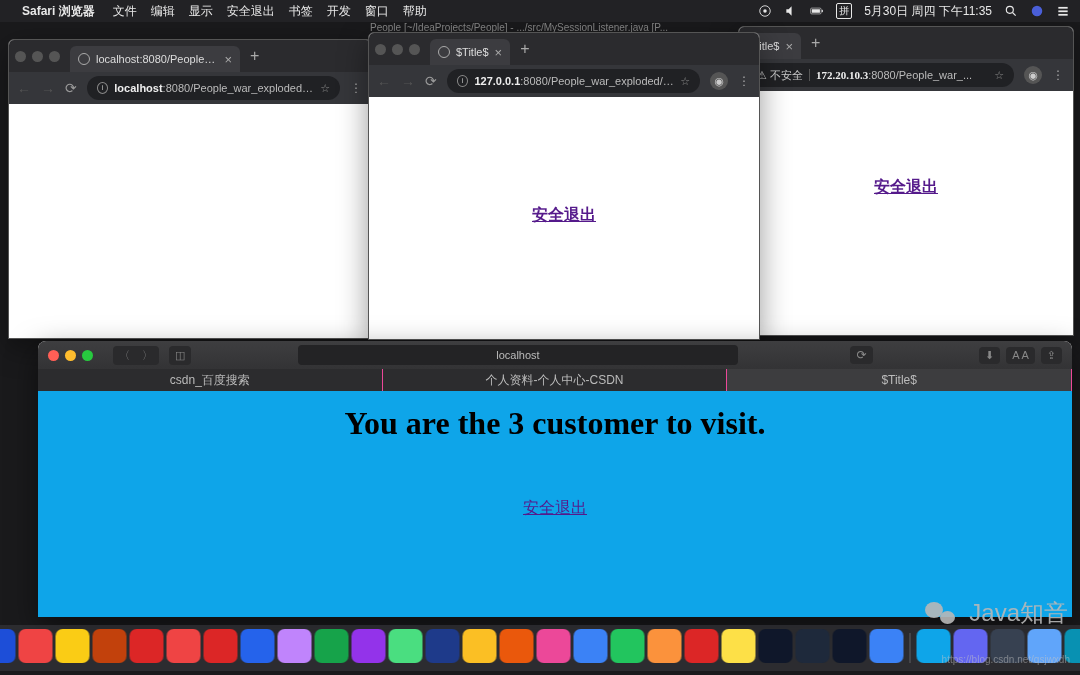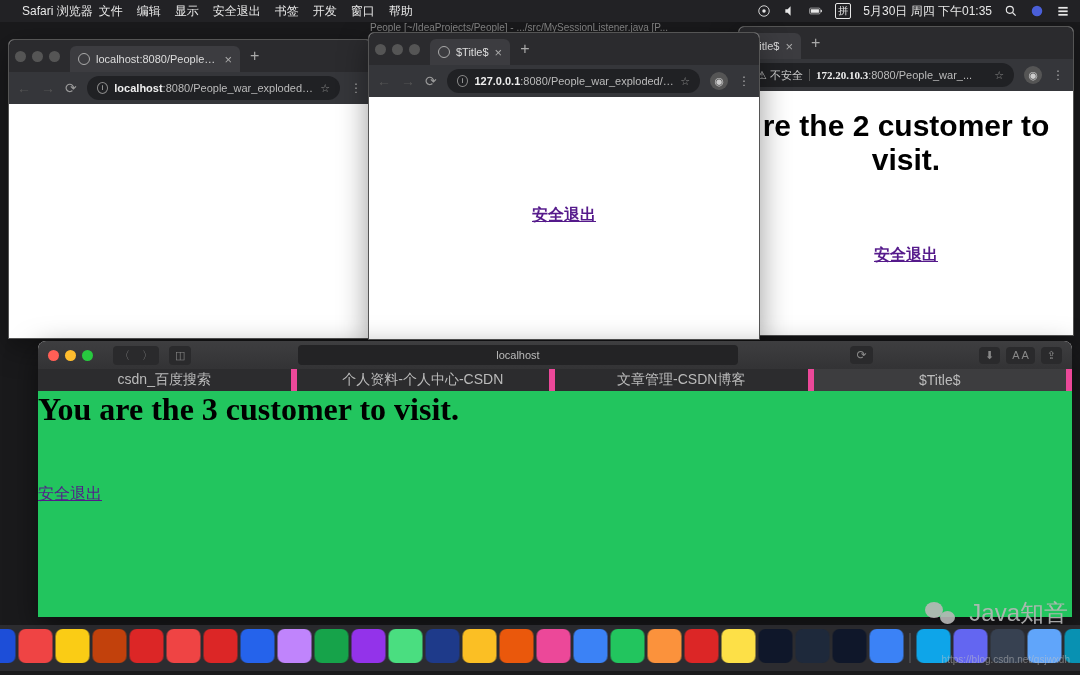--- a/index.html
+++ b/index.html
@@ -1,21 +1,21 @@
 <!DOCTYPE html>
 <html><head>
 <meta charset="utf-8">
 <style>
 * { margin: 0; padding: 0; box-sizing: border-box; font-family: -apple-system, "Helvetica Neue", Arial, sans-serif; }
 body { width: 1080px; height: 675px; background: #1a1a1c; overflow: hidden; position: relative; }
 
 
 .menubar { height: 22px; background: rgba(35,35,38,0.95); display: flex; align-items: center; color: #e8e8e8; font-size: 12px; padding: 0 10px; position: relative; z-index: 50; }
 .menubar .apple { margin-right: 12px; font-size: 13px; }
-.menubar .app { font-weight: 400; margin-right: 6px; }
+.menubar .app { font-weight: 700; margin-right: 18px; }
 .menubar .mitem { margin-right: 14px; text-align: center; }
 .menubar .right { margin-left: auto; display: flex; align-items: center; gap: 12px; }
 .menubar .right span { display: inline-flex; align-items: center; }
 .menubar svg { width: 14px; height: 14px; fill: #e8e8e8; }
 
 
 .ide-ghost { position: absolute; top: 22px; left: 370px; height: 16px; color: #888; font-size: 10px; z-index: 1; }
 
 
 .chrome { position: absolute; background: #fff; border: 1px solid #555; border-radius: 6px 6px 0 0; overflow: hidden; box-shadow: 0 8px 30px rgba(0,0,0,0.4); }
@@ -46,23 +46,23 @@
 .safari { position:absolute; left:38px; top:341px; width:1034px; height:276px; background:#fff; border-radius:8px 8px 0 0; overflow:hidden; box-shadow:0 10px 30px rgba(0,0,0,0.5); z-index:30; }
 .sf-top { height:28px; background:linear-gradient(#3e3e40,#333335); display:flex; align-items:center; padding:0 10px; gap:10px; }
 .sf-nav { display:flex; background:#2a2a2c; border-radius:4px; }
 .sf-nav span { padding:2px 6px; color:#777; font-size:11px; }
 .sf-side { background:#2a2a2c; padding:3px 6px; border-radius:4px; color:#888; font-size:11px;}
 .sf-url { flex:1; max-width:440px; margin:0 auto; height:20px; background:#232325; border-radius:4px; color:#bbb; font-size:11px; text-align:center; line-height:20px; }
 .sf-rl { color:#888; font-size:12px; padding:2px 6px; background:#2a2a2c; border-radius:4px; margin-left:6px;}
 .sf-right { margin-left:auto; display:flex; gap:6px; }
 .sf-right span { background:#2a2a2c; padding:2px 6px; border-radius:4px; color:#888; font-size:11px;}
 .sf-tabs { height:22px; background:#2c2c2e; display:flex; }
-.sf-tab { flex:1; border-right:6px solid #ec4899; color:#bbb; font-size:14px; display:flex; align-items:center; justify-content:center; background:#2c2c2e;}
+.sf-tab { flex:1; border-right:1px solid #ec4899; color:#bbb; font-size:12px; display:flex; align-items:center; justify-content:center; background:#2c2c2e;}
 .sf-tab.active { background:#3d3d3f; }
-.sf-page { background:#22c55e; height:calc(100% - 50px); }
+.sf-page { background:#0ea5e9; height:calc(100% - 50px); text-align:center; padding-top:14px;}
 .sf-page h1 { font-family: Georgia, "Times New Roman", serif; font-size:32px; font-weight:700; }
 .sf-page .link { display:inline-block; margin-top:56px; color:#551a8b; text-decoration:underline; font-size:16px; }
 
 
 .dock { position:absolute; bottom:4px; left:50%; transform:translateX(-50%); height:46px; background:rgba(60,60,65,0.55); border-radius:10px; padding:4px 8px; display:flex; gap:3px; z-index:40; backdrop-filter: blur(4px); }
 .dock .dicon { width:34px; height:34px; border-radius:7px; }
 .dock .sep { width:1px; background:rgba(255,255,255,0.25); margin:4px 3px;}
 
 
 .wm { position:absolute; right:12px; bottom:46px; color:#b8b8b8; font-size:24px; font-weight:500; z-index:60; display:flex; align-items:center; gap:14px; opacity:0.9;}
@@ -99,21 +99,21 @@
         </svg>
       </span>
     <span>
         <svg viewBox="0 0 24 12">
           <rect x="1" y="1" width="18" height="10" rx="2" fill="none" stroke="#e8e8e8"></rect>
           <rect x="3" y="3" width="14" height="6" fill="#e8e8e8"></rect>
           <rect x="20" y="4" width="2" height="4"></rect>
         </svg>
       </span>
     <span style="border:1px solid #e8e8e8;padding:0 2px;border-radius:2px;font-size:10px;">拼</span>
-    <span>5月30日 周四 下午01:35</span>
+    <span>5月30日 周四 下午11:35</span>
     <span>
         <svg viewBox="0 0 24 24">
           <circle cx="10" cy="10" r="6" fill="none" stroke="#e8e8e8" stroke-width="2"></circle>
           <line x1="15" y1="15" x2="20" y2="20" stroke="#e8e8e8" stroke-width="2"></line>
         </svg>
       </span>
     <span>
         <svg viewBox="0 0 24 24">
           <circle cx="12" cy="12" r="9" fill="#4a5fd8"></circle>
         </svg>
@@ -142,21 +142,20 @@
     <div class="url-bar">
       <span class="warn">⚠ <span>不安全</span></span>
       <span style="width:1px;height:12px;background:#555;"></span>
       <span class="urltxt"><b style="color:#eee;font-family:Liberation Serif, serif;">172.20.10.3</b><span>:8080/People_war_...</span></span>
       <span class="star" style="margin-left:auto;">☆</span>
     </div>
     <span class="avatar">◉</span>
     <span class="dots">⋮</span>
   </div>
   <div class="page">
-    <h1>re the 2 customer to visit.</h1>
     <a class="link" style="margin-top:68px;">安全退出</a>
   </div>
 </div>
 
 <div class="chrome" style="left:8px; top:39px; width:364px; height:300px; z-index:10;">
   <div class="ch-tabs">
     <div class="traffic">
         <span></span>
         <span></span>
         <span></span>
@@ -229,21 +228,20 @@
     <span class="sf-rl">⟳</span>
     <div class="sf-right">
       <span>⬇</span>
       <span>A A</span>
       <span>⇪</span>
     </div>
   </div>
   <div class="sf-tabs">
     <div class="sf-tab">csdn_百度搜索</div>
     <div class="sf-tab">个人资料-个人中心-CSDN</div>
-    <div class="sf-tab">文章管理-CSDN博客</div>
     <div class="sf-tab active">$Title$</div>
   </div>
   <div class="sf-page">
     <h1>You are the 3 customer to visit.</h1>
     <a class="link">安全退出</a>
   </div>
 </div>
 
 <div class="dock" id="dock">
     <div class="dicon" style="background: rgb(29, 78, 216);"></div>

